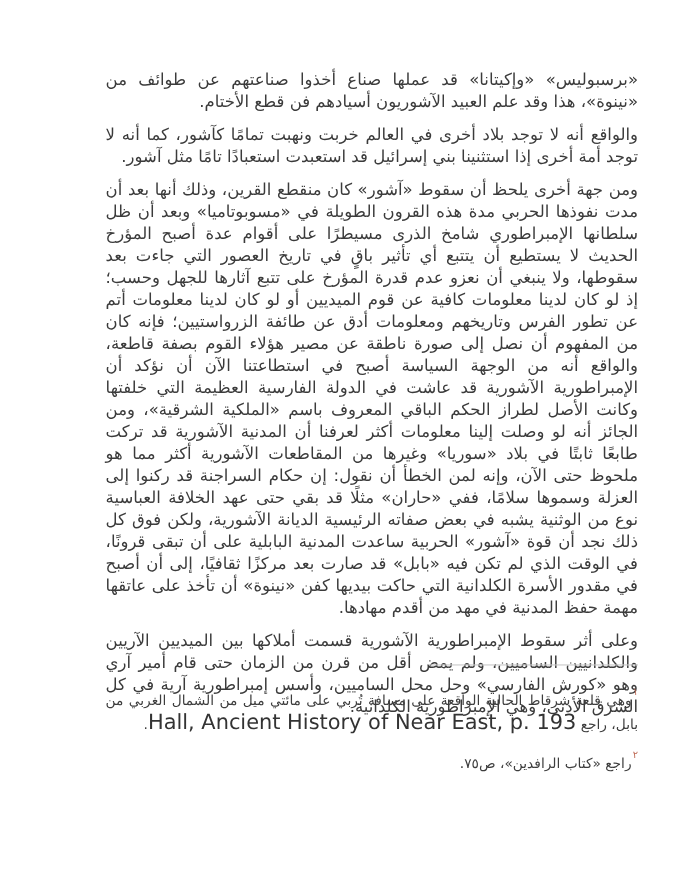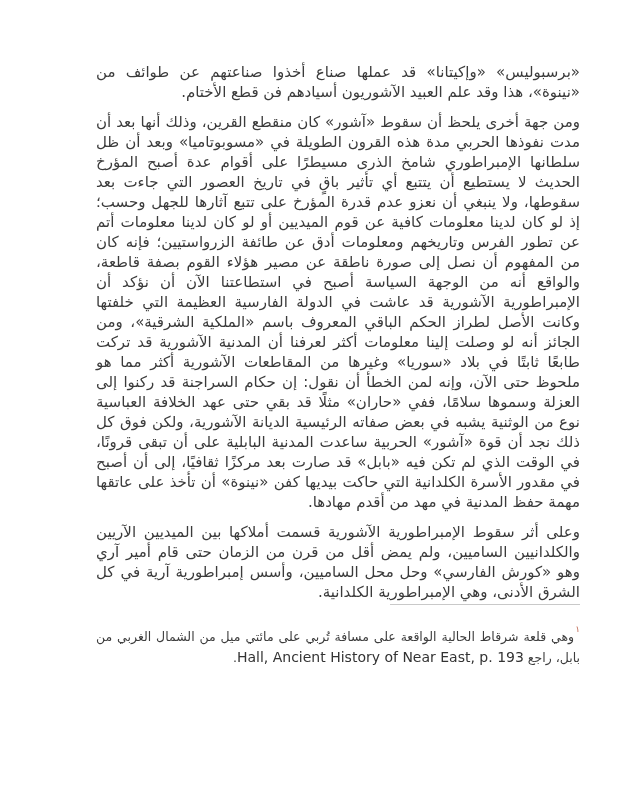--- a/index.html
+++ b/index.html
@@ -54,35 +54,37 @@
   }
   .fn-marker {
     color: #bf6a55;
     font-size: 9px;
     line-height: 0;
     position: relative;
     top: -4px;
     margin-left: 1px;
   }
   .fn-latin {
-    font-size: 14px;
+    font-size: 19px;
     color: #333333;
   }
 </style>
 </head>
 <body>
 
 <div class="page">
 
   <main class="body-text">
     <p class="para">«برسبوليس» «وإكيتانا» قد عملها صناع أخذوا صناعتهم عن طوائف من «نينوة»، هذا وقد علم العبيد الآشوريون أسيادهم فن قطع الأختام.</p>
+    <p class="para">والواقع أنه لا توجد بلاد أخرى في العالم خربت ونهبت تمامًا كآشور، كما أنه لا توجد أمة أخرى إذا استثنينا بني إسرائيل قد استعبدت استعبادًا تامًا مثل آشور.</p>
     <p class="para">ومن جهة أخرى يلحظ أن سقوط «آشور» كان منقطع القرين، وذلك أنها بعد أن مدت نفوذها الحربي مدة هذه القرون الطويلة في «مسوبوتاميا» وبعد أن ظل سلطانها الإمبراطوري شامخ الذرى مسيطرًا على أقوام عدة أصبح المؤرخ الحديث لا يستطيع أن يتتبع أي تأثير باقٍ في تاريخ العصور التي جاءت بعد سقوطها، ولا ينبغي أن نعزو عدم قدرة المؤرخ على تتبع آثارها للجهل وحسب؛ إذ لو كان لدينا معلومات كافية عن قوم الميديين أو لو كان لدينا معلومات أتم عن تطور الفرس وتاريخهم ومعلومات أدق عن طائفة الزرواستيين؛ فإنه كان من المفهوم أن نصل إلى صورة ناطقة عن مصير هؤلاء القوم بصفة قاطعة، والواقع أنه من الوجهة السياسة أصبح في استطاعتنا الآن أن نؤكد أن الإمبراطورية الآشورية قد عاشت في الدولة الفارسية العظيمة التي خلفتها وكانت الأصل لطراز الحكم الباقي المعروف باسم «الملكية الشرقية»، ومن الجائز أنه لو وصلت إلينا معلومات أكثر لعرفنا أن المدنية الآشورية قد تركت طابعًا ثابتًا في بلاد «سوريا» وغيرها من المقاطعات الآشورية أكثر مما هو ملحوظ حتى الآن، وإنه لمن الخطأ أن نقول: إن حكام السراجنة قد ركنوا إلى العزلة وسموها سلامًا، ففي «حاران» مثلًا قد بقي حتى عهد الخلافة العباسية نوع من الوثنية يشبه في بعض صفاته الرئيسية الديانة الآشورية، ولكن فوق كل ذلك نجد أن قوة «آشور» الحربية ساعدت المدنية البابلية على أن تبقى قرونًا، في الوقت الذي لم تكن فيه «بابل» قد صارت بعد مركزًا ثقافيًا، إلى أن أصبح في مقدور الأسرة الكلدانية التي حاكت بيديها كفن «نينوة» أن تأخذ على عاتقها مهمة حفظ المدنية في مهد من أقدم مهادها.</p>
     <p class="para">وعلى أثر سقوط الإمبراطورية الآشورية قسمت أملاكها بين الميديين الآريين والكلدانيين الساميين، ولم يمض أقل من قرن من الزمان حتى قام أمير آري وهو «كورش الفارسي» وحل محل الساميين، وأسس إمبراطورية آرية في كل الشرق الأدنى، وهي الإمبراطورية الكلدانية.</p>
   </main>
 
   <section class="footnotes">
     <div class="fn-divider"></div>
 
     <p class="footnote"><sup class="fn-marker">١</sup><span>وهي قلعة شرقاط الحالية الواقعة على مسافة تُربي على مائتي ميل من الشمال الغربي من بابل، راجع </span><span class="fn-latin">Hall, Ancient History of Near East, p. 193</span><span>.</span></p>
 
+    <p class="footnote"><sup class="fn-marker">٢</sup><span>راجع «كتاب الرافدين»، ص٧٥.</span></p>
   </section>
 
 </div>
 
 </body></html>

